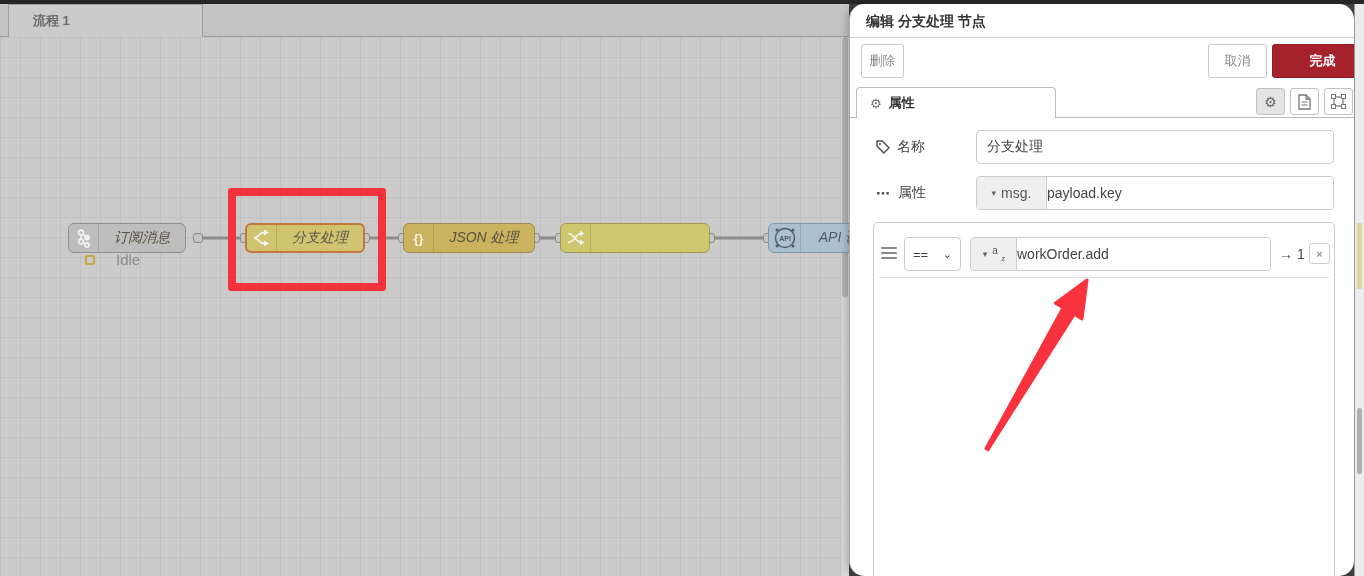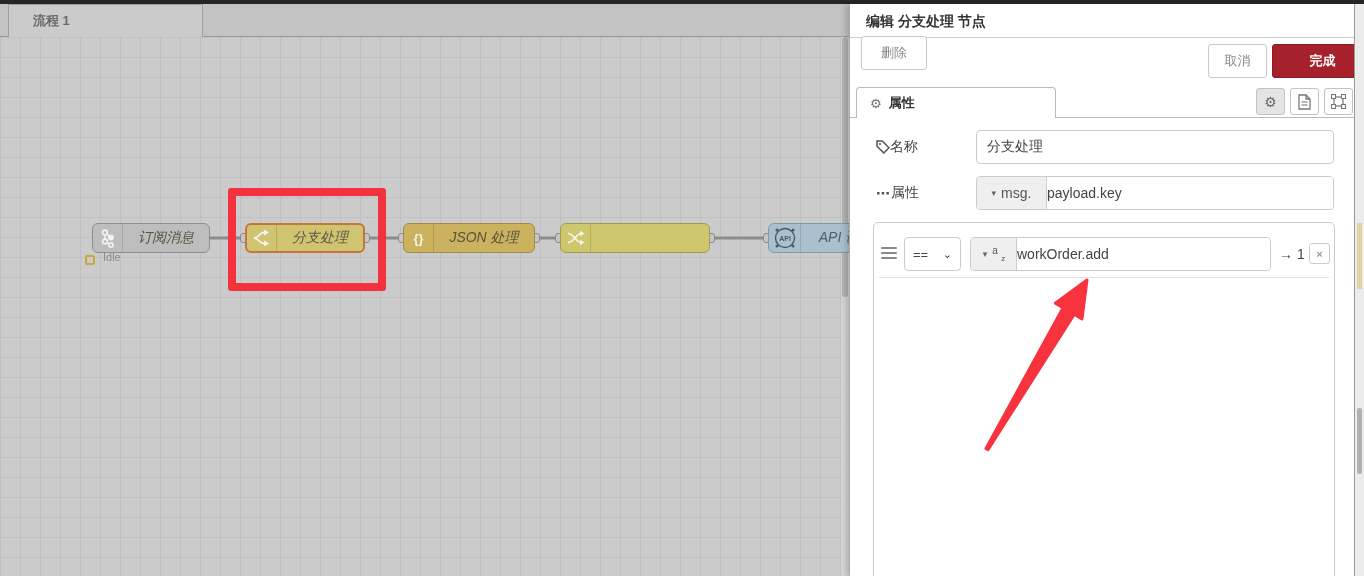--- a/index.html
+++ b/index.html
@@ -28,47 +28,47 @@
   
   .node { position:absolute; top:223px; height:30px; border-radius:6px; display:flex; align-items:stretch;
     border:1px solid #8f8f8f; font-size:14px; font-style:italic; color:#56523f; }
   .node .iconbox { width:30px; display:flex; align-items:center; justify-content:center;
     border-right:1px solid rgba(0,0,0,0.12); flex:none; }
   .node .nlabel { flex:1; display:flex; align-items:center; justify-content:center; padding:0 6px;
     white-space:nowrap; overflow:hidden; }
   .port { position:absolute; top:233px; width:10px; height:10px; background:#c6c6c6;
     border:1px solid #8b8b8b; border-radius:3px; }
   .status-ring { left:85px; top:255px; width:10px; height:10px; border:2px solid #c7a83c; border-radius:2px; background:#cbcbcb; }
-  .status-label { left:103px; top:251px; font-size:11px; color:#8c8c8c; }
+  .status-label { left:116px; top:251px; font-size:15px; color:#8c8c8c; }
 
   
   .annot-box { left:228px; top:188px; width:158px; height:103px; border:8px solid #f4323e; border-radius:3px; z-index:5; }
 
   
   .tray { left:849px; top:4px; width:505px; height:572px; background:#ffffff; z-index:10;
-    border-left:1px solid #ababab; box-shadow:-3px 0 6px rgba(0,0,0,0.18); overflow:hidden; }
+    border-left:1px solid #ababab; box-shadow:-3px 0 6px rgba(0,0,0,0.18); overflow:hidden;border-radius:15px; }
   .tray .abs { position:absolute; }
   .tray-title { left:16px; top:9px; font-size:14px; font-weight:bold; color:#333; }
   .tray-headline { left:0; top:33px; width:505px; height:1px; background:#cfcfcf; }
   .btn { display:flex; align-items:center; justify-content:center; background:#fff;
     border:1px solid #c9c9c9; border-radius:3px; font-size:13px; color:#888; cursor:pointer; }
-  .btn-delete { left:11px; top:32px; width:66px; height:34px; }
+  .btn-delete { left:11px; top:40px; width:43px; height:34px; }
   .btn-cancel { left:358px; top:40px; width:59px; height:34px; }
   .btn-done  { left:422px; top:40px; width:101px; height:34px; color:#fff; border:1px solid #8d1b24; font-weight:bold; }
   .tabline { left:0; top:113px; width:505px; height:1px; background:#bbb; }
   .props-tab { left:6px; top:83px; width:200px; height:31px; background:#fff; border:1px solid #bbb;
     border-bottom:none; border-radius:4px 4px 0 0; display:flex; align-items:center; gap:7px;
     padding-left:13px; font-size:13px; font-weight:bold; color:#333; z-index:2; }
   .props-tab .gear { color:#6e6e6e; font-size:13px; font-weight:normal; }
   .mini-btn { width:29px; height:27px; border:1px solid #c2c2c2; border-radius:3px; background:#fff;
     display:flex; align-items:center; justify-content:center; color:#666; font-size:14px; }
   .mini-gear { left:406px; top:84px; background:#e4e4e4; }
   .mini-doc { left:440px; top:84px; }
   .mini-scope { left:474px; top:84px; }
-  .f-label { display:flex; align-items:center; font-size:14px; color:#444; }
+  .f-label { display:flex; align-items:center; gap:7px; font-size:14px; color:#444; }
   .lab-name { left:26px; top:134px; }
   .lab-prop { left:26px; top:180px; }
   .t-input { border:1px solid #ccc; border-radius:4px; font-size:14px; color:#444; background:#fff;
     font-family:"Liberation Sans","DejaVu Sans",sans-serif; }
   .name-input { left:126px; top:126px; width:358px; height:34px; padding:0 10px; }
   .group { display:flex; align-items:stretch; border:1px solid #ccc; border-radius:4px; background:#fff; overflow:hidden; }
   .prop-group { left:126px; top:172px; width:358px; height:34px; }
   .group .prefix { background:#efefef; border-right:1px solid #ccc; display:flex; align-items:center;
     justify-content:center; gap:5px; font-size:14px; color:#555; flex:none; }
   .prop-group .prefix { width:70px; }
@@ -129,21 +129,21 @@
 
   <div class="abs port" style="left:193px"></div>
   <div class="abs port" style="left:240px"></div>
   <div class="abs port" style="left:360px"></div>
   <div class="abs port" style="left:398px"></div>
   <div class="abs port" style="left:530px"></div>
   <div class="abs port" style="left:555px"></div>
   <div class="abs port" style="left:705px"></div>
   <div class="abs port" style="left:763px"></div>
 
-  <div class="node" style="left:92px;width:118px;background:#bdbdbd;border-color:#8f8f8f;">
+  <div class="node" style="left:68px;width:118px;background:#bdbdbd;border-color:#8f8f8f;">
     <div class="iconbox">
       <svg width="16" height="20" viewBox="0 0 16 20">
         <g stroke="#f2f2f2" stroke-width="1.6" fill="none">
           <circle cx="5" cy="4.5" r="2.4"></circle>
           <circle cx="11" cy="9.5" r="2.1" fill="#f2f2f2"></circle>
           <circle cx="5" cy="13.5" r="2.4"></circle>
           <circle cx="11" cy="17" r="2.1"></circle>
           <line x1="5" y1="7" x2="5" y2="11"></line>
           <line x1="7" y1="5.8" x2="9.3" y2="8.4"></line>
           <line x1="7" y1="14.8" x2="9.3" y2="16.4"></line>

